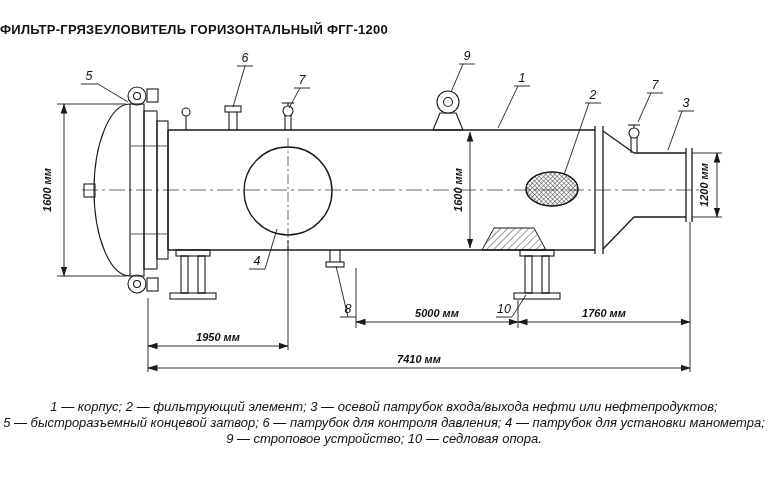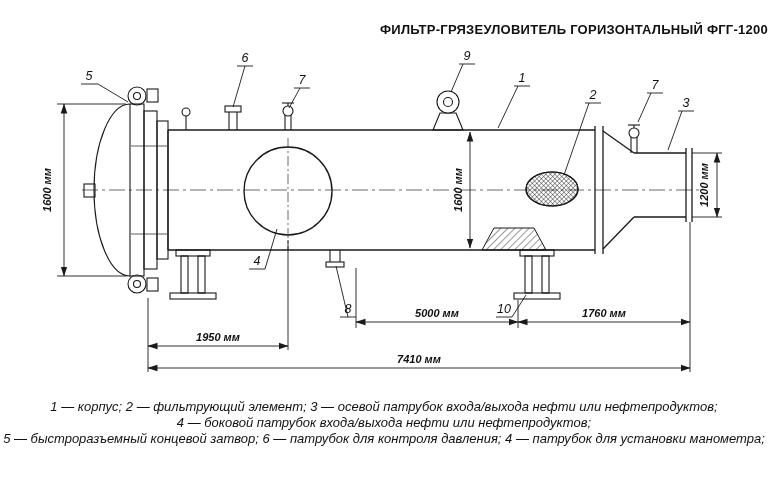--- a/index.html
+++ b/index.html
@@ -1,18 +1,18 @@
 <!DOCTYPE html>
 <html><head>
 <meta charset="utf-8">
 <style>
   html,body{margin:0;padding:0;background:#fff;}
   .page{position:relative;width:768px;height:496px;background:#fff;overflow:hidden;
         font-family:"Liberation Sans",sans-serif;color:#111;}
-  .title{position:absolute;top:22px;left:0;width:100%;text-align:right;
+  .title{position:absolute;top:22px;left:0;width:100%;text-align:left;
          font-weight:bold;font-size:13px;letter-spacing:.25px;}
   .drawing{position:absolute;left:0;top:0;}
   .legend{position:absolute;top:399px;left:0;width:100%;text-align:center;
           font-style:italic;font-size:13px;line-height:16px;}
   .legend div{white-space:nowrap;}
   .dim{font-family:"Liberation Sans",sans-serif;font-style:italic;font-weight:700;
        font-size:11px;fill:#111;}
   .co{font-family:"Liberation Sans",sans-serif;font-style:italic;font-weight:400;
       font-size:12.5px;fill:#111;}
 </style>
@@ -189,17 +189,17 @@
     <text class="co" text-anchor="middle" x="593" y="99">2</text>
     <text class="co" text-anchor="middle" x="655" y="89">7</text>
     <text class="co" text-anchor="middle" x="686" y="107">3</text>
     <text class="co" text-anchor="middle" x="257" y="265">4</text>
     <text class="co" text-anchor="middle" x="348" y="313">8</text>
     <text class="co" text-anchor="middle" x="504" y="313">10</text>
   </svg>
 
   <div class="legend">
     <div>1 — корпус; 2 — фильтрующий элемент; 3 — осевой патрубок входа/выхода нефти или нефтепродуктов;</div>
-    <div>4 — боковой патрубок входа/выхода нефти или нефтепродуктов;</div>
     <div>5 — быстроразъемный концевой затвор; 6 — патрубок для контроля давления; 4 — патрубок для установки манометра;</div>
+    <div>9 — строповое устройство; 10 — седловая опора.</div>
   </div>
 
 </div>
 
 </body></html>

